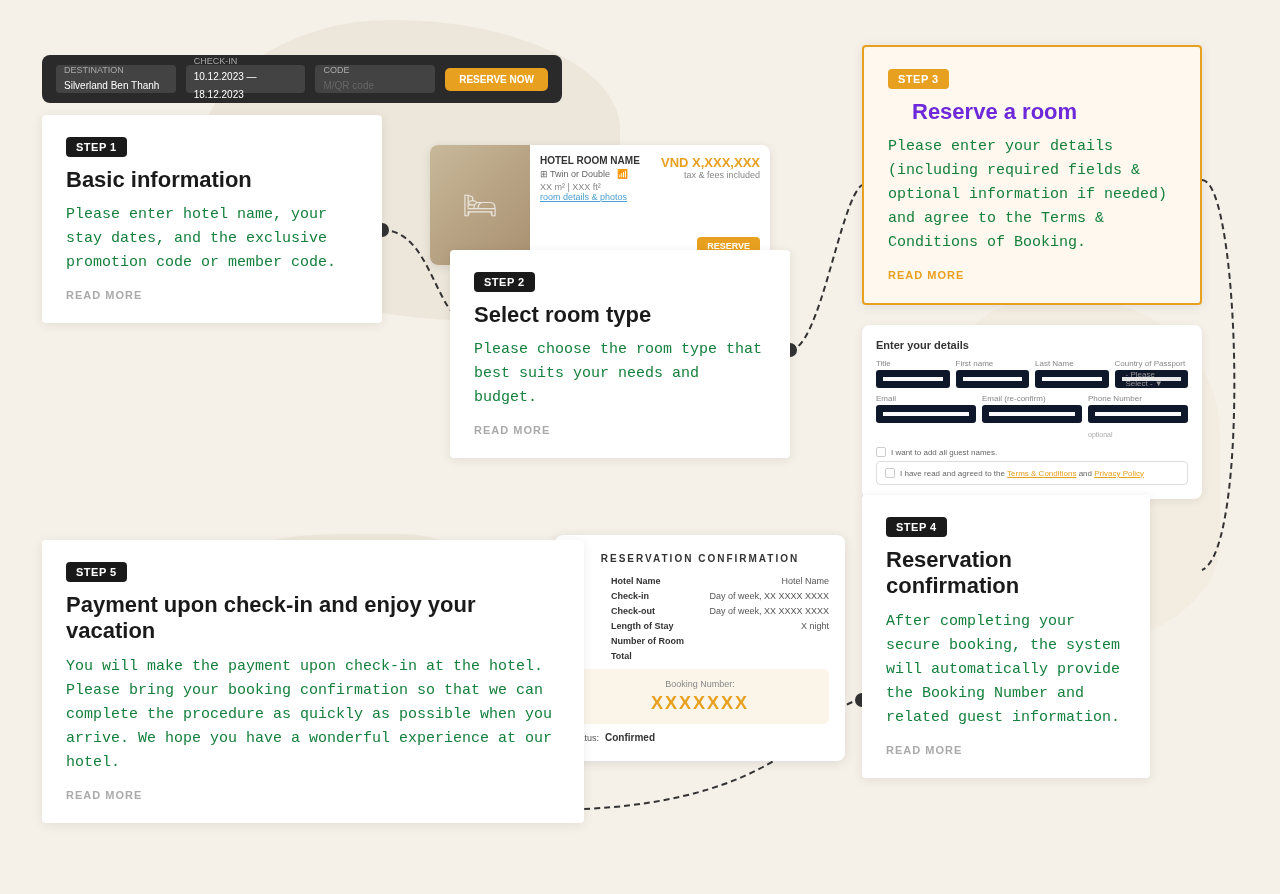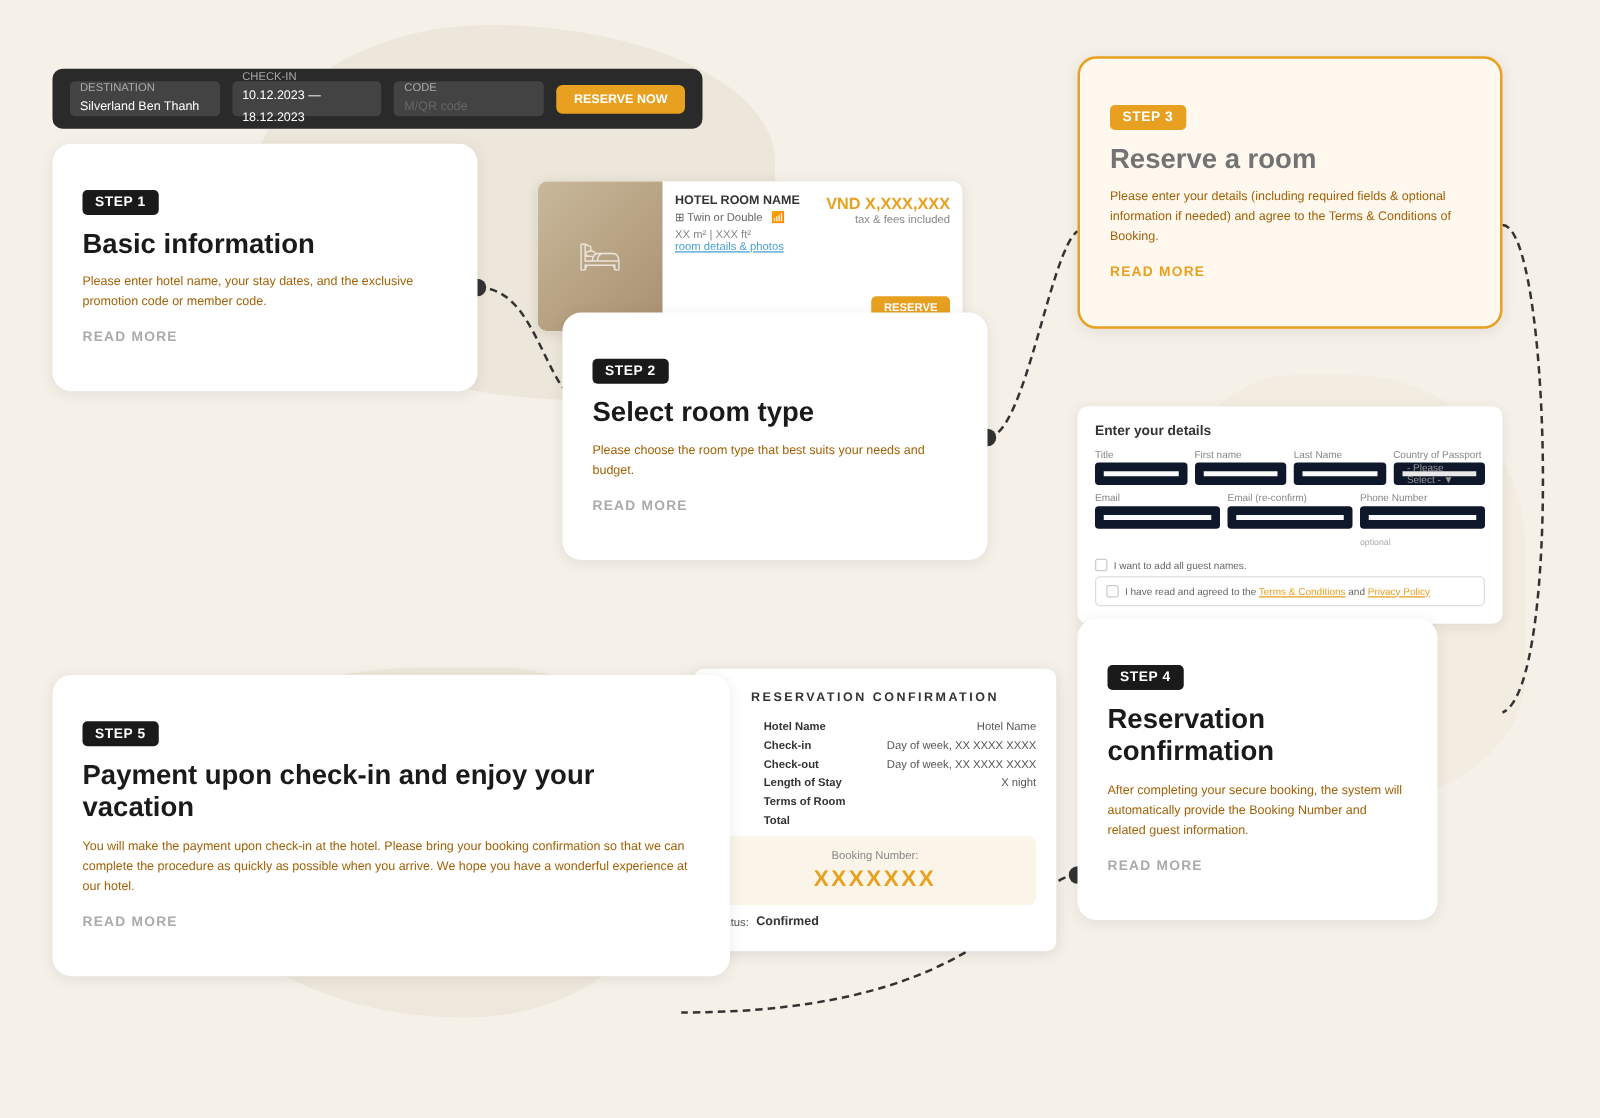--- a/index.html
+++ b/index.html
@@ -66,45 +66,47 @@
       margin-bottom: 10px;
     }
     .step-badge.orange {
       background: #e8a020;
     }
 
     
     .card {
       position: absolute;
       background: #fff;
-      border-radius: 15px;
-      padding: 37px 24px;
+      border-radius: 4px;
+      padding: 22px 24px;
       box-shadow: 0 2px 12px rgba(0,0,0,0.08);
       z-index: 10;
     }
     .card.highlighted {
       border: 2px solid #e8a020;
       background: #fff8ee;
     }
 
     .card-title {
       font-size: 22px;
       font-weight: 800;
       color: #1a1a1a;
       margin-bottom: 10px;
       line-height: 1.2;
     }
     .card-title.orange {
-      color: #737373;
+      color: #6d28d9;
+      margin-left: 24px;
     }
     .card-body {
-      font-size: 10px;
-      color: #a16207;
+      font-size: 15px;
+      color: #15803d;
       line-height: 1.6;
       margin-bottom: 14px;
+      font-family: Liberation Mono, monospace;
     }
     .read-more {
       font-size: 11px;
       font-weight: 700;
       color: #aaa;
       letter-spacing: 1px;
       text-transform: uppercase;
       cursor: pointer;
     }
     .read-more.orange {
@@ -527,21 +529,21 @@
     </div>
     <div class="confirm-row">
       <span class="confirm-key">Check-out</span>
       <span class="confirm-val">Day of week, XX XXXX XXXX</span>
     </div>
     <div class="confirm-row">
       <span class="confirm-key">Length of Stay</span>
       <span class="confirm-val">X night</span>
     </div>
     <div class="confirm-row">
-      <span class="confirm-key">Terms of Room</span>
+      <span class="confirm-key">Number of Room</span>
       <span class="confirm-val"></span>
     </div>
     <div class="confirm-row">
       <span class="confirm-key">Total</span>
       <span class="confirm-val"></span>
     </div>
     <div class="confirm-booking-box">
       <div class="confirm-booking-label">Booking Number:</div>
       <div class="confirm-booking-number">XXXXXXX</div>
     </div>

